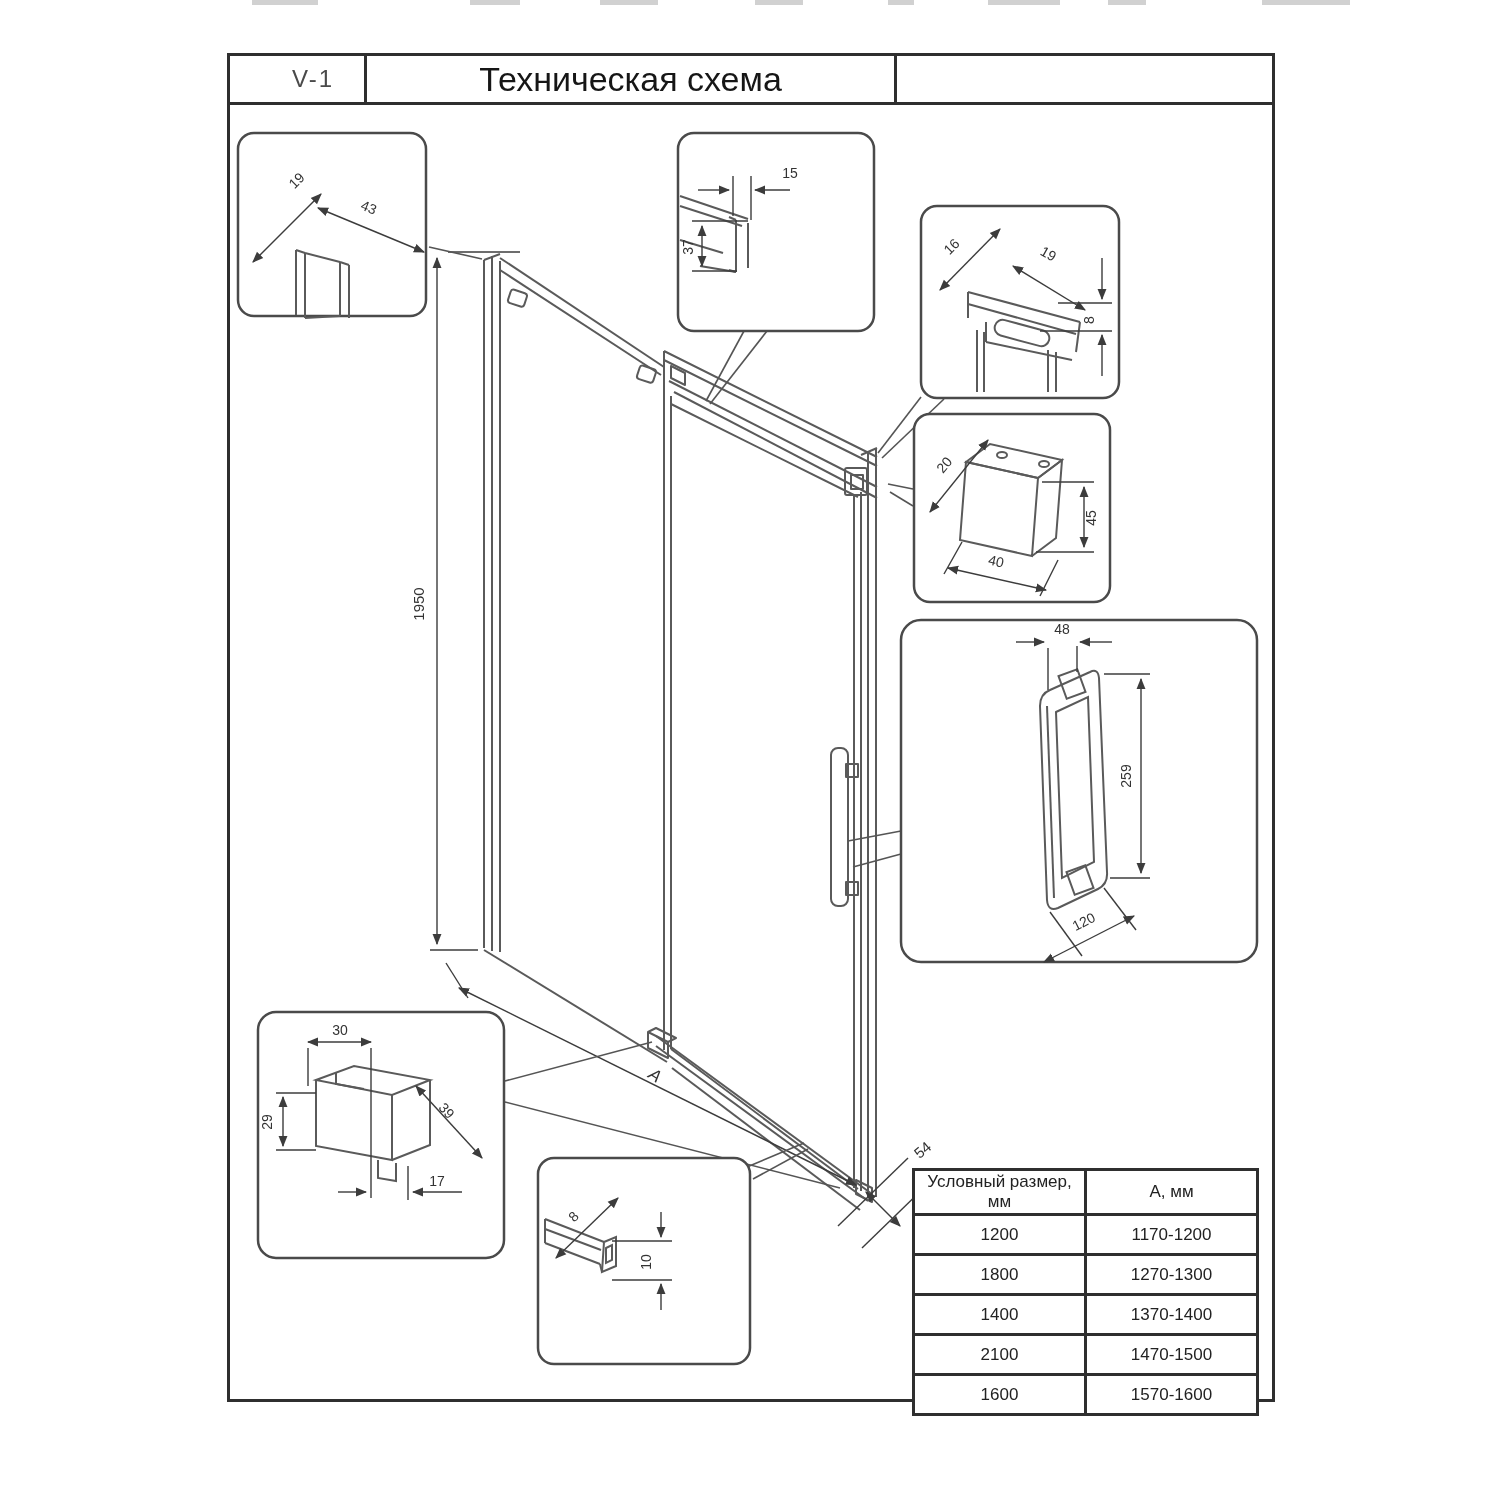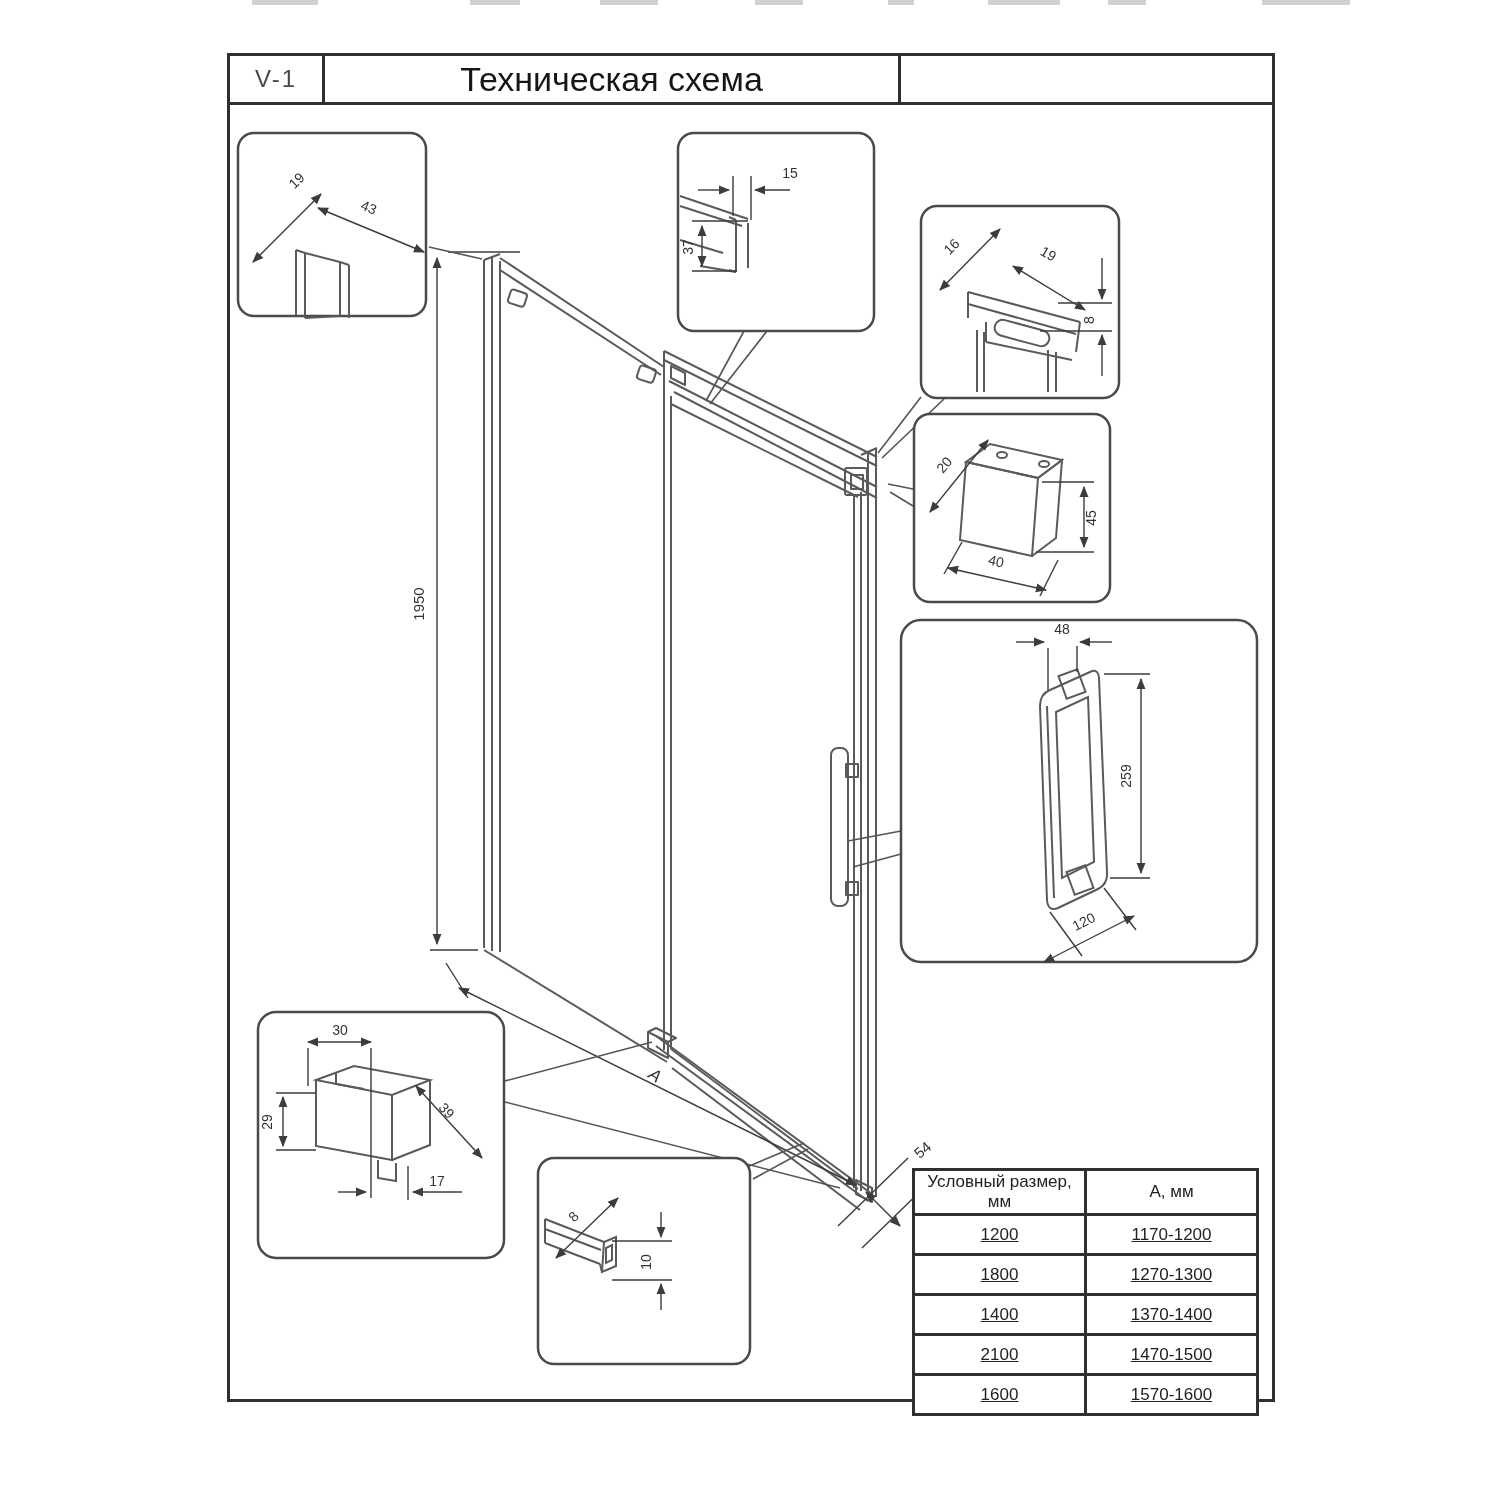--- a/index.html
+++ b/index.html
@@ -6,29 +6,29 @@
   #stage{position:relative;width:1500px;height:1500px;background:#fff;overflow:hidden;
          font-family:"Liberation Sans", sans-serif;color:#222;}
   svg{position:absolute;left:0;top:0;}
   .artifact{position:absolute;top:0;height:5px;background:#b9b9b9;opacity:.65;}
   
   .page-border{position:absolute;left:227px;top:53px;width:1048px;height:1349px;
                border:3px solid #2f2f2f;box-sizing:border-box;z-index:5;pointer-events:none;}
   .header-band{position:absolute;left:227px;top:53px;width:1048px;height:52px;box-sizing:border-box;
                display:flex;border:3px solid #2f2f2f;background:transparent;z-index:6;}
   .hcell{display:flex;align-items:center;justify-content:center;box-sizing:border-box;background:#fff;}
-  .hcell.code{width:95px;border-right:3px solid #2f2f2f;font-size:24px;color:#4a4a4a;letter-spacing:2px;}
-  .hcell.title{width:576px;border-right:3px solid #2f2f2f;font-size:34px;color:#161616;}
+  .hcell.code{width:105px;border-right:3px solid #2f2f2f;font-size:24px;color:#4a4a4a;letter-spacing:2px;margin-left:32px;}
+  .hcell.title{width:530px;border-right:3px solid #2f2f2f;font-size:34px;color:#161616;}
   .hcell.product{flex:1;font-size:42px;font-weight:bold;color:#111;white-space:nowrap;}
   
   .size-table{position:absolute;left:912px;top:1168px;z-index:6;border-collapse:collapse;background:#fff;}
   .size-table th,.size-table td{border:3px solid #2f2f2f;text-align:center;font-weight:normal;
       color:#222;font-size:17px;box-sizing:border-box;}
   .size-table th{width:172px;height:40px;}
-  .size-table td{height:40px;text-decoration:underline;}
+  .size-table td{height:40px;}
 </style>
 </head>
 <body>
 
 <div id="stage">
 
   <div class="artifact" style="left:252px;width:66px"></div>
   <div class="artifact" style="left:470px;width:50px"></div>
   <div class="artifact" style="left:600px;width:58px"></div>
   <div class="artifact" style="left:755px;width:48px"></div>

